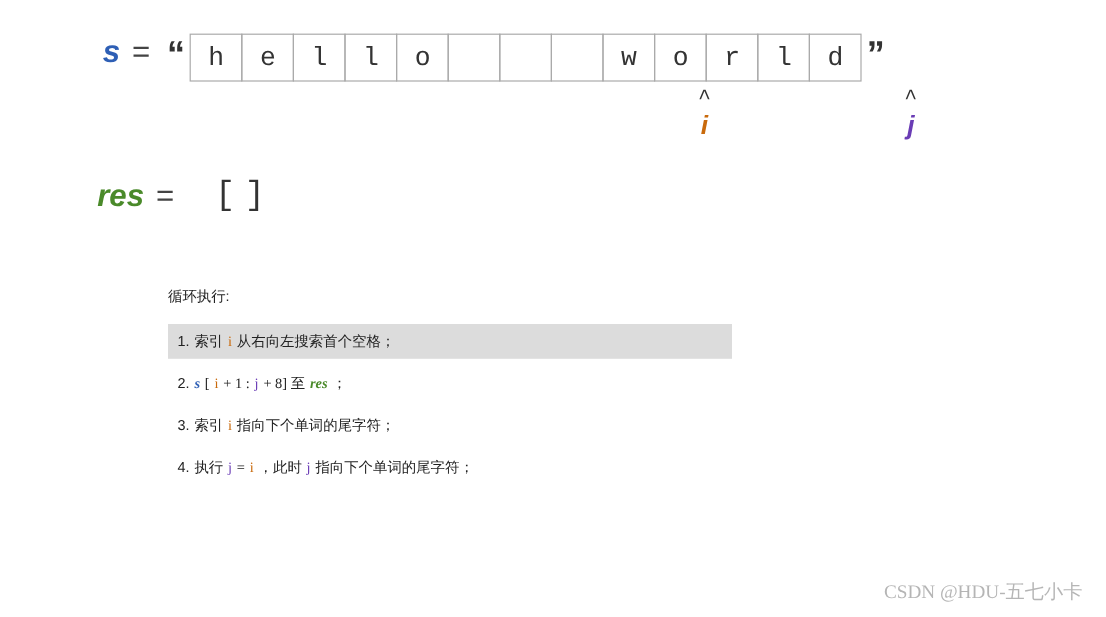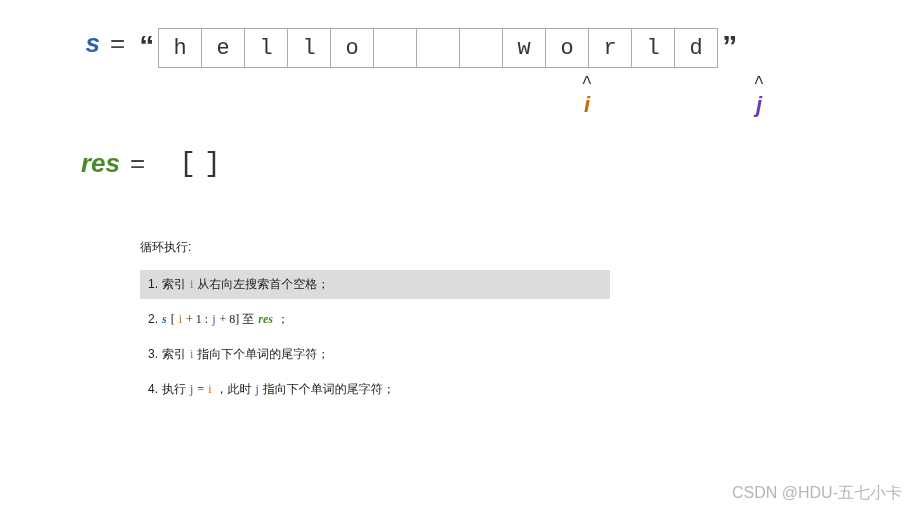--- a/index.html
+++ b/index.html
@@ -127,21 +127,21 @@
   .math {
     font-family: "Cambria Math", "Times New Roman", serif;
   }
 
   .watermark {
     position: absolute;
     right: 20px;
     bottom: 10px;
     font-size: 16px;
     color: rgba(120,120,120,0.55);
-    font-family: Liberation Sans, sans-serif;
+    font-family: Liberation Serif, serif;
   }
 </style>
 </head>
 <body>
 
 <div class="content">
 
   <div class="row">
     <span class="var-s">s</span>
     <span class="eq">=</span>

